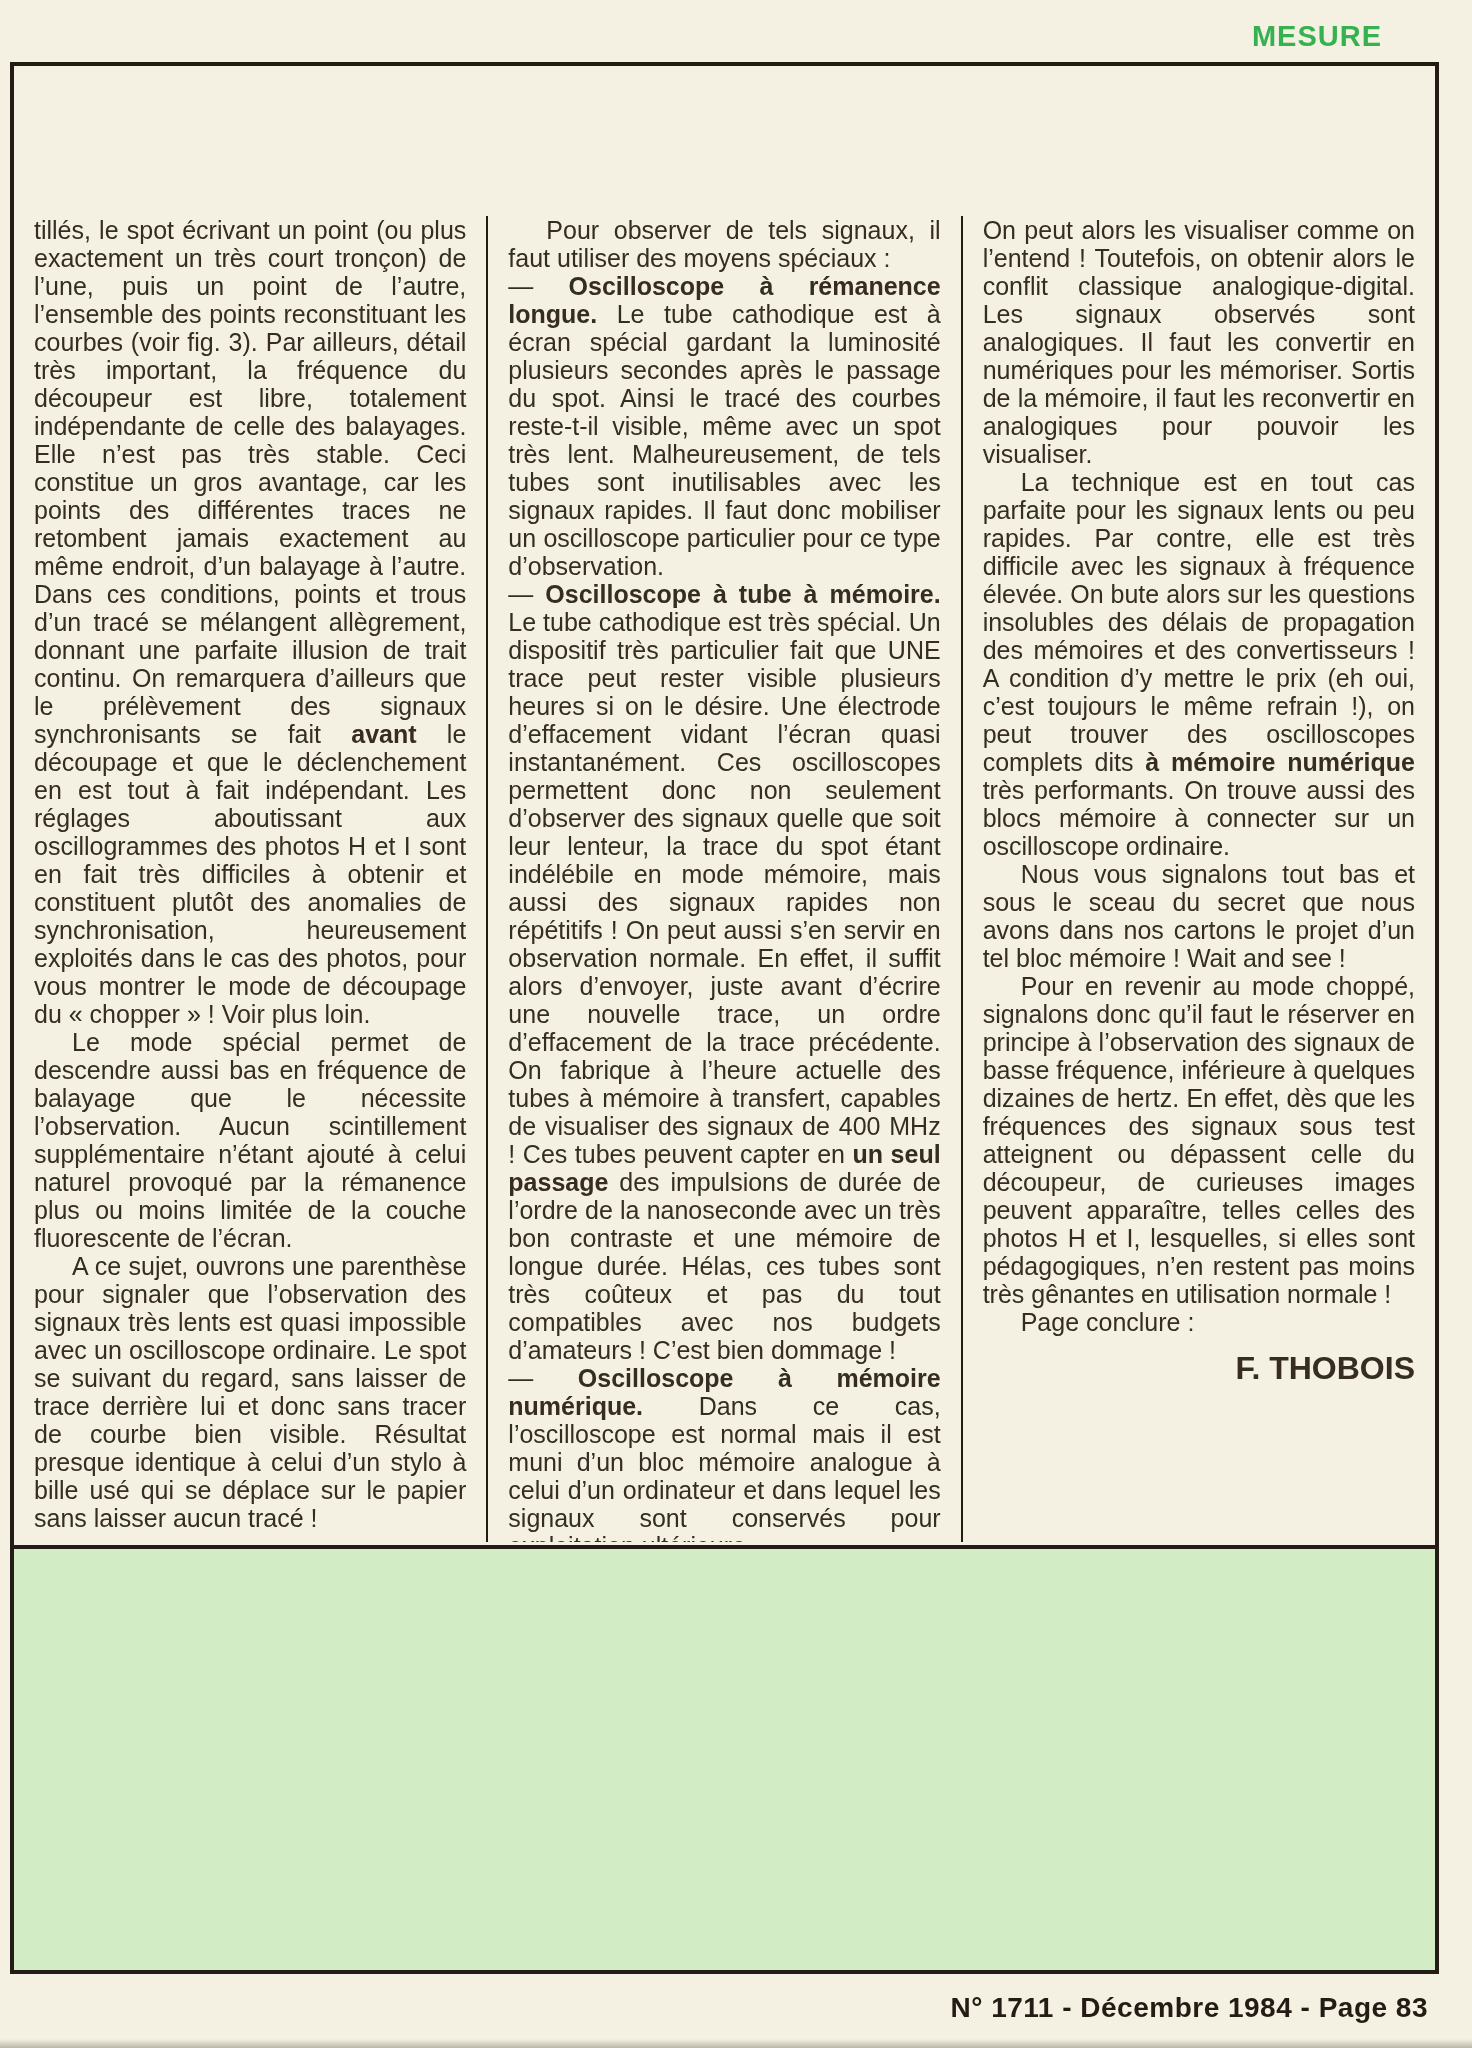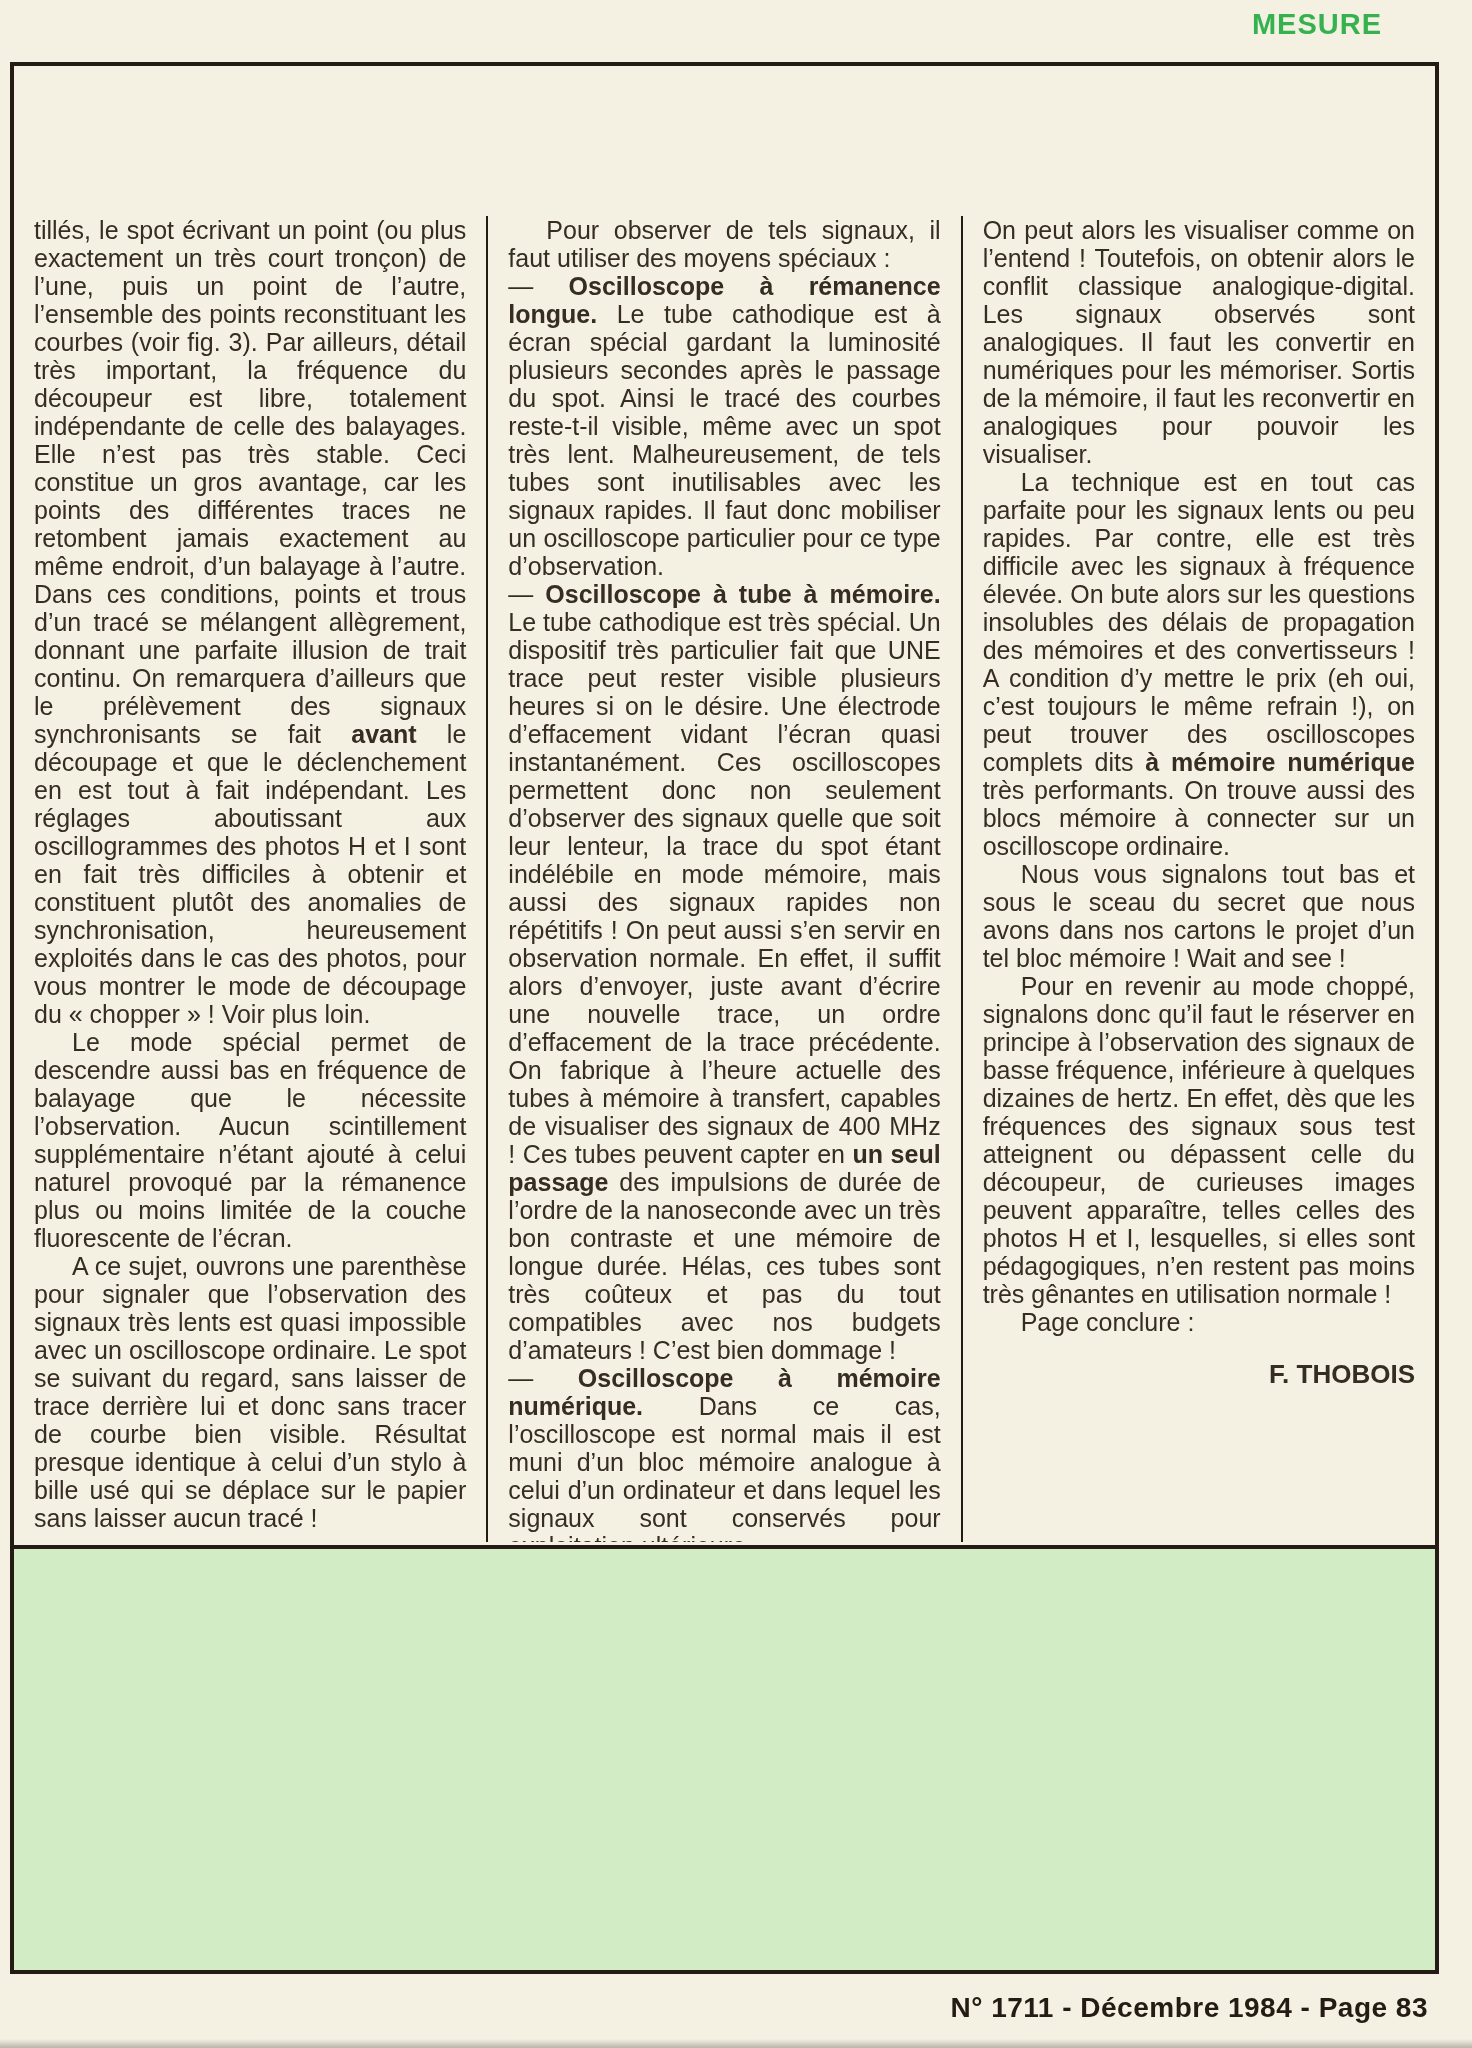--- a/index.html
+++ b/index.html
@@ -5,21 +5,21 @@
   html,body{margin:0;padding:0;background:#d9d4c6;}
   .page{
     position:relative;
     width:1472px;height:2048px;
     background:var(--page-bg,#f4f1e3);
     font-family:"Liberation Sans",sans-serif;
     overflow:hidden;
     margin:0 auto;
   }
   .header-label{
-    position:absolute;top:8px;right:90px;
+    position:absolute;top:20px;right:90px;
     font-size:29px;font-weight:bold;letter-spacing:1px;
     color:var(--header-green,#35b24f);
   }
   .frame{
     position:absolute;left:10px;top:62px;
     width:1429px;height:1912px;
     border:4px solid var(--ink-dark,#241c14);
     box-sizing:border-box;
   }
   .cols{
@@ -27,21 +27,21 @@
     display:flex;box-sizing:border-box;overflow:hidden;
   }
   .col{flex:1 1 0;padding:0 20px;box-sizing:border-box;overflow:hidden;}
   .col + .col{border-left:2px solid var(--ink-dark,#241c14);}
   .para{
     margin:0;text-align:justify;
     font-size:25px;line-height:28px;
     color:var(--ink,#362c22);
   }
   .para.indent{text-indent:38px;}
-  .para.right{text-align:right;margin-top:24px;font-size:26px;}
+  .para.right{text-align:right;margin-top:18px;font-size:32px;}
   .b{font-weight:bold;}
   .i{}
   .green-panel{
     position:absolute;left:0;right:0;bottom:0;height:421px;
     background:var(--panel-green,#d2ecc6);
     border-top:4px solid var(--ink-dark,#241c14);
   }
   .footer{
     position:absolute;top:1992px;right:44px;
     font-size:28px;font-weight:bold;letter-spacing:.5px;

